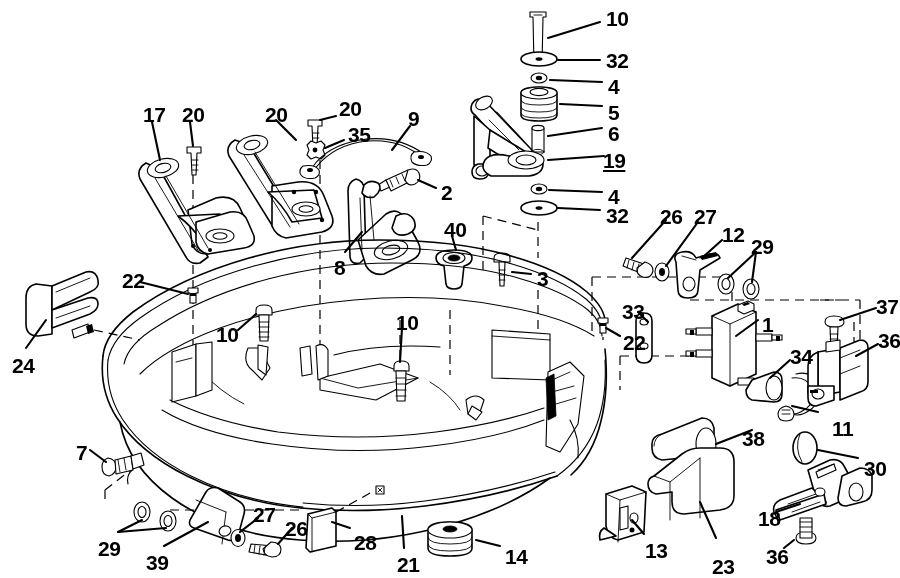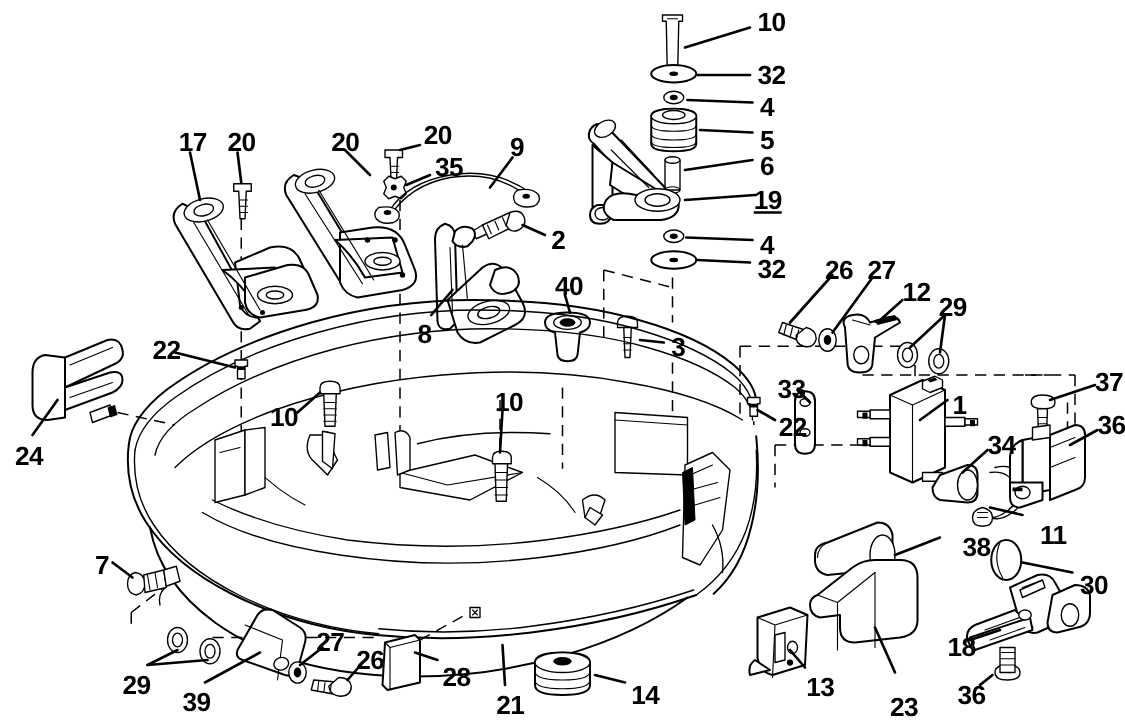--- a/index.html
+++ b/index.html
@@ -564,21 +564,21 @@
   <span class="callout" style="left:216px;top:324px;">10</span>
   <span class="callout" style="left:396px;top:312px;">10</span>
 
   <span class="callout" style="left:622px;top:301px;">33</span>
   <span class="callout" style="left:623px;top:332px;">22</span>
   <span class="callout" style="left:762px;top:314px;">1</span>
   <span class="callout" style="left:790px;top:346px;">34</span>
   <span class="callout" style="left:820px;top:418px;margin-left:12px;">11</span>
   <span class="callout" style="left:876px;top:296px;">37</span>
   <span class="callout" style="left:878px;top:330px;">36</span>
-  <span class="callout" style="left:742px;top:428px;margin-left:28px;">38</span>
+  <span class="callout" style="left:742px;top:428px;">38</span>
   <span class="callout" style="left:864px;top:458px;">30</span>
 
   <span class="callout" style="left:76px;top:442px;">7</span>
   <span class="callout" style="left:98px;top:538px;">29</span>
   <span class="callout" style="left:146px;top:552px;">39</span>
   <span class="callout" style="left:253px;top:504px;">27</span>
   <span class="callout" style="left:285px;top:518px;">26</span>
   <span class="callout" style="left:354px;top:532px;">28</span>
   <span class="callout" style="left:397px;top:554px;">21</span>
   <span class="callout" style="left:505px;top:546px;">14</span>

